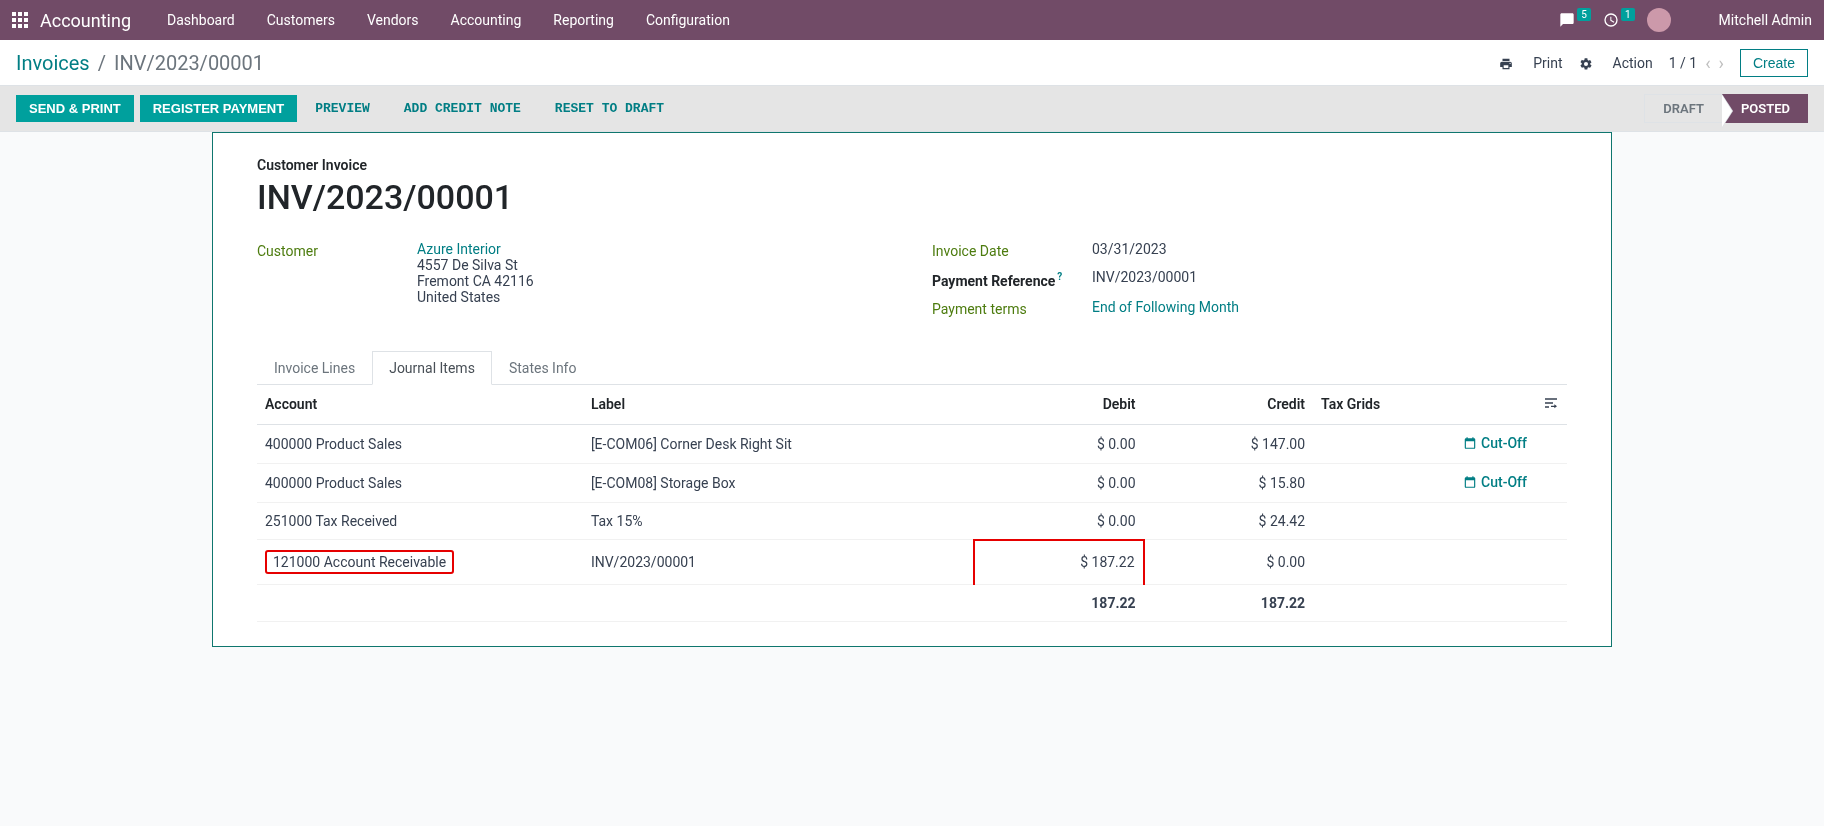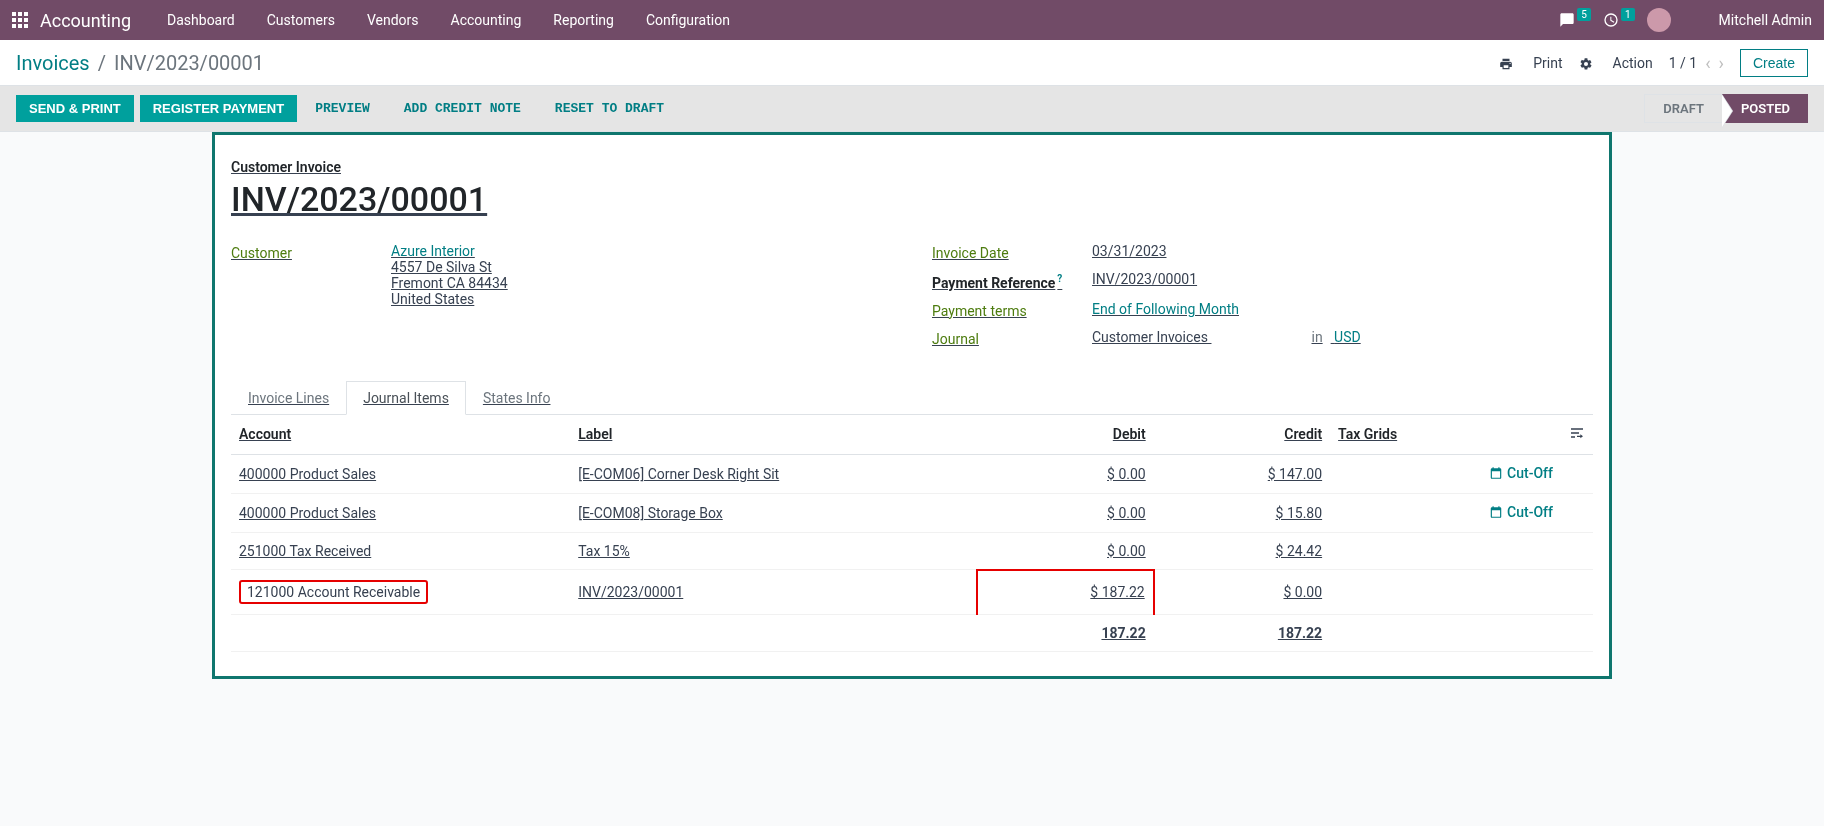--- a/index.html
+++ b/index.html
@@ -33,21 +33,21 @@
 .btn-link { color:#017E84; background:transparent; border:none; padding:5px 12px; font-weight:600; font-size:13px; margin-right:10px; cursor:pointer;font-family:Liberation Mono, monospace; }
 .status-right { margin-left:auto; display:flex; align-items:center; }
 .status-step { padding:6px 18px; font-size:13px; font-weight:600; color:#6c757d; position:relative; border:1px solid #dee2e6; border-right:none; }
 .status-step.active { background:#714B67; color:#fff; border-color:#714B67; }
 .status-step::after { content:''; position:absolute; right:-10px; top:0; bottom:0; width:0; height:0; border-top:16px solid transparent; border-bottom:16px solid transparent; border-left:10px solid #fff; z-index:2; }
 .status-step.active::after { border-left-color:#714B67; }
 .status-step::before { content:''; position:absolute; right:-11px; top:-1px; bottom:-1px; width:0; height:0; border-top:17px solid transparent; border-bottom:17px solid transparent; border-left:11px solid #dee2e6; z-index:1; }
 .status-step.active::before{ border-left-color:#714B67; }
 .status-step:last-child::after,.status-step:last-child::before{display:none;}
 
-.form-sheet { background:#fff; max-width:1400px; margin:0 auto; border:3px solid #0f766e; padding:24px 16px;text-decoration:underline; }
+.form-sheet { background:#fff; max-width:1400px; margin:0 auto; border:1px solid #0f766e; padding:24px 44px; }
 .form-title-label { font-size:14px; font-weight:600; color:#212529; }
 .form-title { font-size:34px; font-weight:500; color:#212529; margin:4px 0 24px 0; }
 .form-grid { display:flex; gap:40px; margin-bottom:24px; }
 .form-col { flex:1; }
 .form-row { display:flex; margin-bottom:10px; align-items:flex-start; }
 .form-label { width:160px; color:#4d7c0f; font-size:14px; padding-top:2px; }
 .form-label.bold { font-weight:700; color:#212529; }
 .form-value { flex:1; font-size:14px; }
 .form-value a { color:#017E84; text-decoration:none; }
 .addr-line { display:block; color:#374151; }
@@ -158,47 +158,39 @@
   <div class="form-title-label">Customer Invoice</div>
   <h1 class="form-title">INV/2023/00001</h1>
 
   <div class="form-grid">
     <div class="form-col">
       <div class="form-row">
         <div class="form-label">Customer</div>
         <div class="form-value">
           <a href="#">Azure Interior</a>
           <span class="addr-line">4557 De Silva St</span>
-          <span class="addr-line">Fremont CA 84434</span>
+          <span class="addr-line">Fremont CA 42116</span>
           <span class="addr-line">United States</span>
         </div>
       </div>
     </div>
     <div class="form-col">
       <div class="form-row">
         <div class="form-label">Invoice Date</div>
         <div class="form-value">03/31/2023</div>
       </div>
       <div class="form-row">
         <div class="form-label bold">
           <span>Payment Reference</span><span class="help-icon">?</span>
         </div>
         <div class="form-value">INV/2023/00001</div>
       </div>
       <div class="form-row">
         <div class="form-label">Payment terms</div>
         <div class="form-value"><a href="#">End of Following Month</a></div>
-      </div>
-      <div class="form-row">
-        <div class="form-label">Journal</div>
-        <div class="form-value">
-          <span>Customer Invoices</span>
-          <span class="inline-in" style="margin-left:100px">in</span>
-          <a href="#">USD</a>
-        </div>
       </div>
     </div>
   </div>
 
   <div class="tabs">
     <div class="tab">Invoice Lines</div>
     <div class="tab active">Journal Items</div>
     <div class="tab">States Info</div>
   </div>
 

